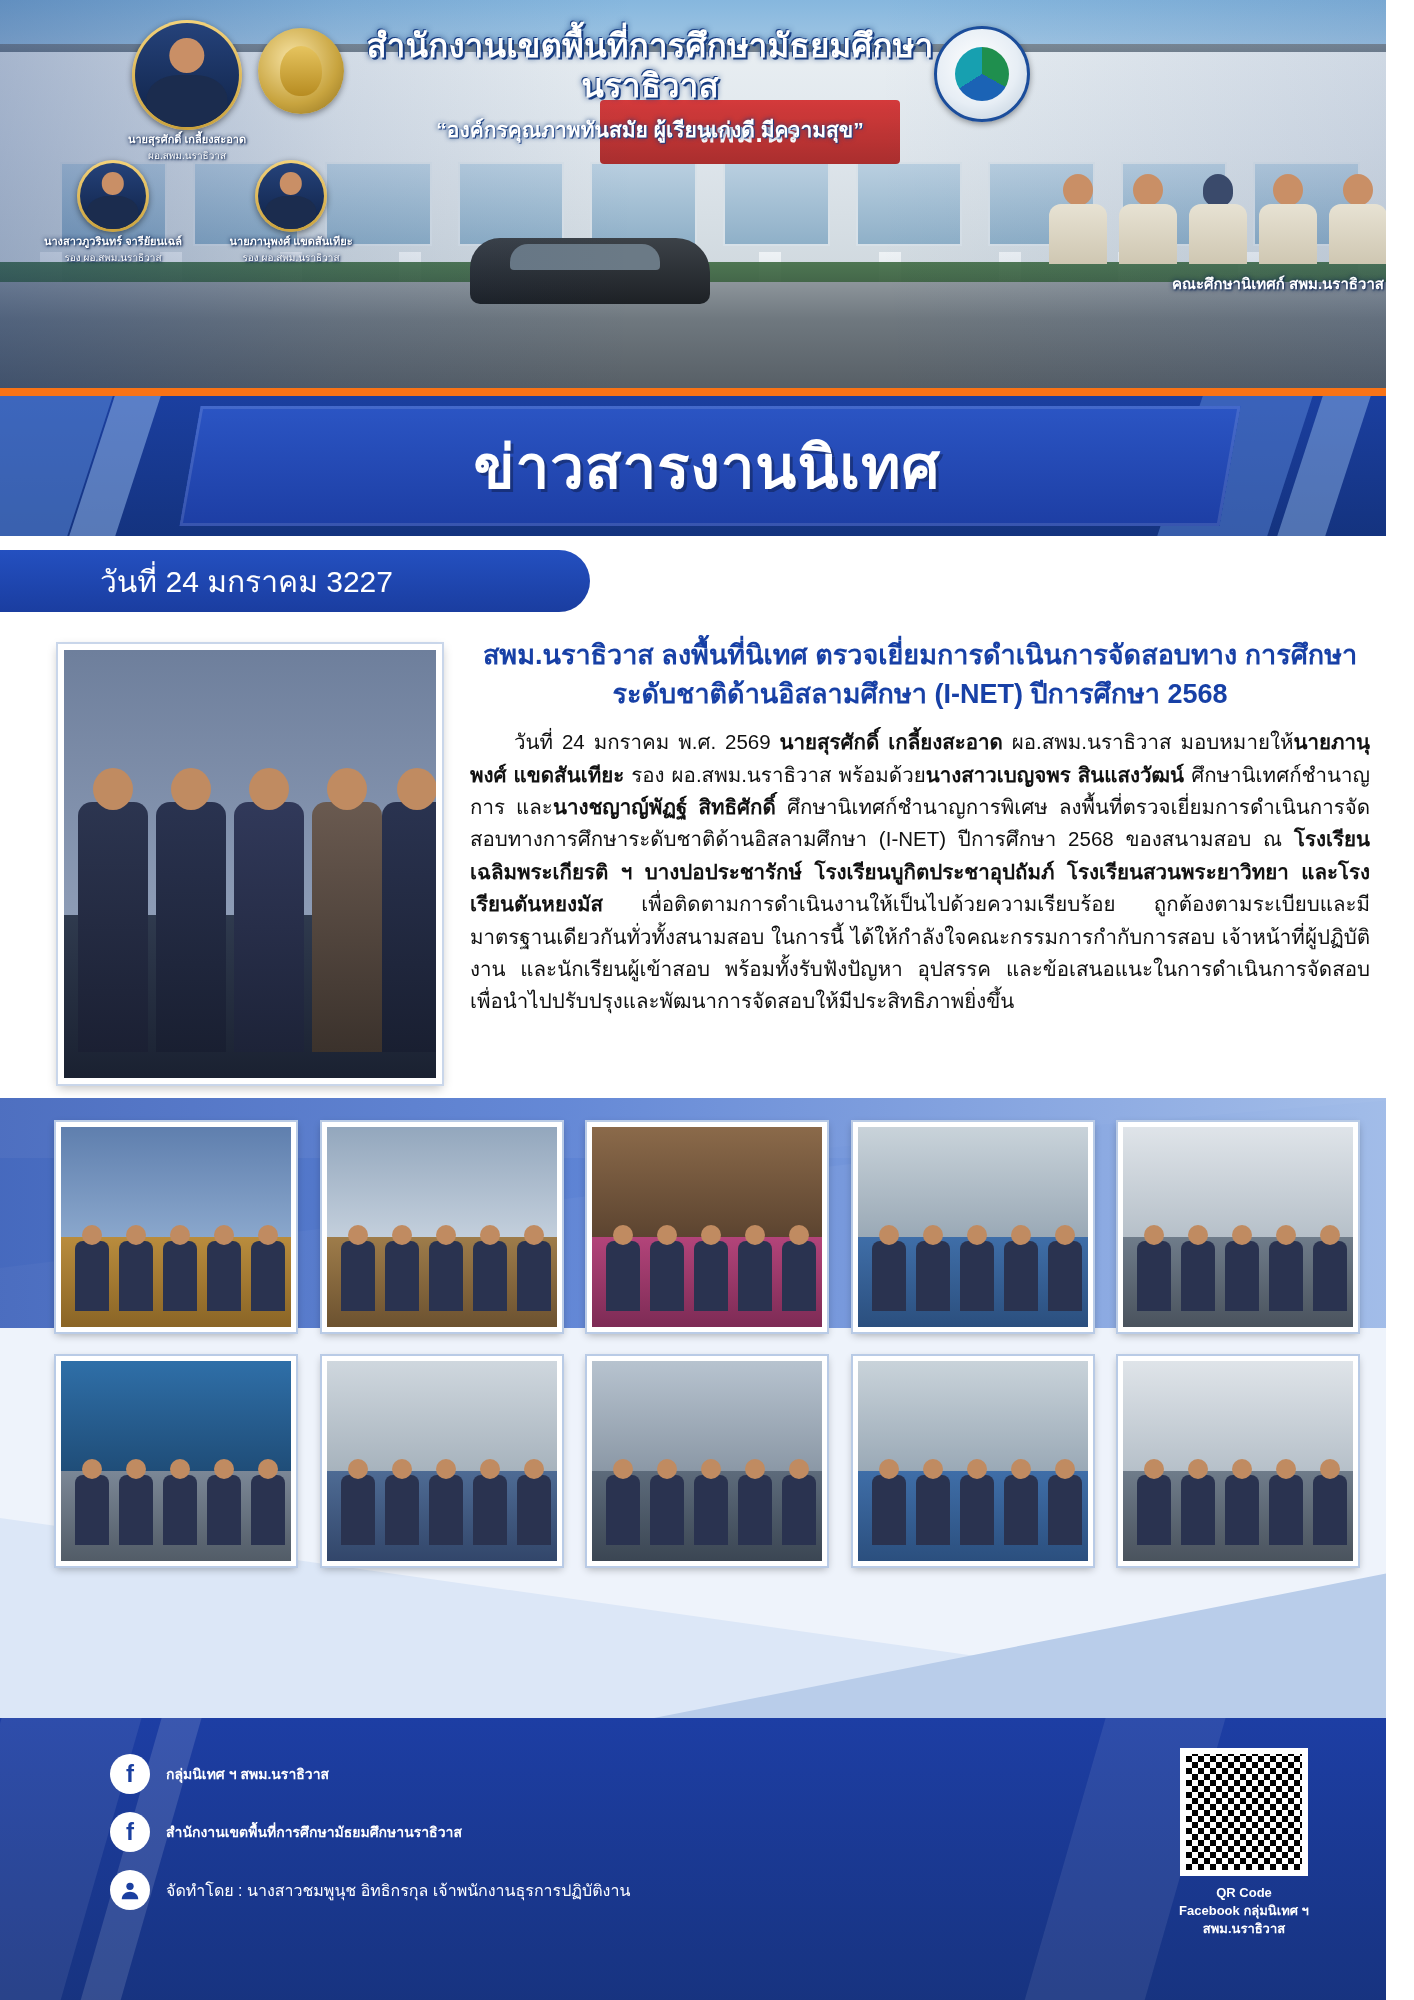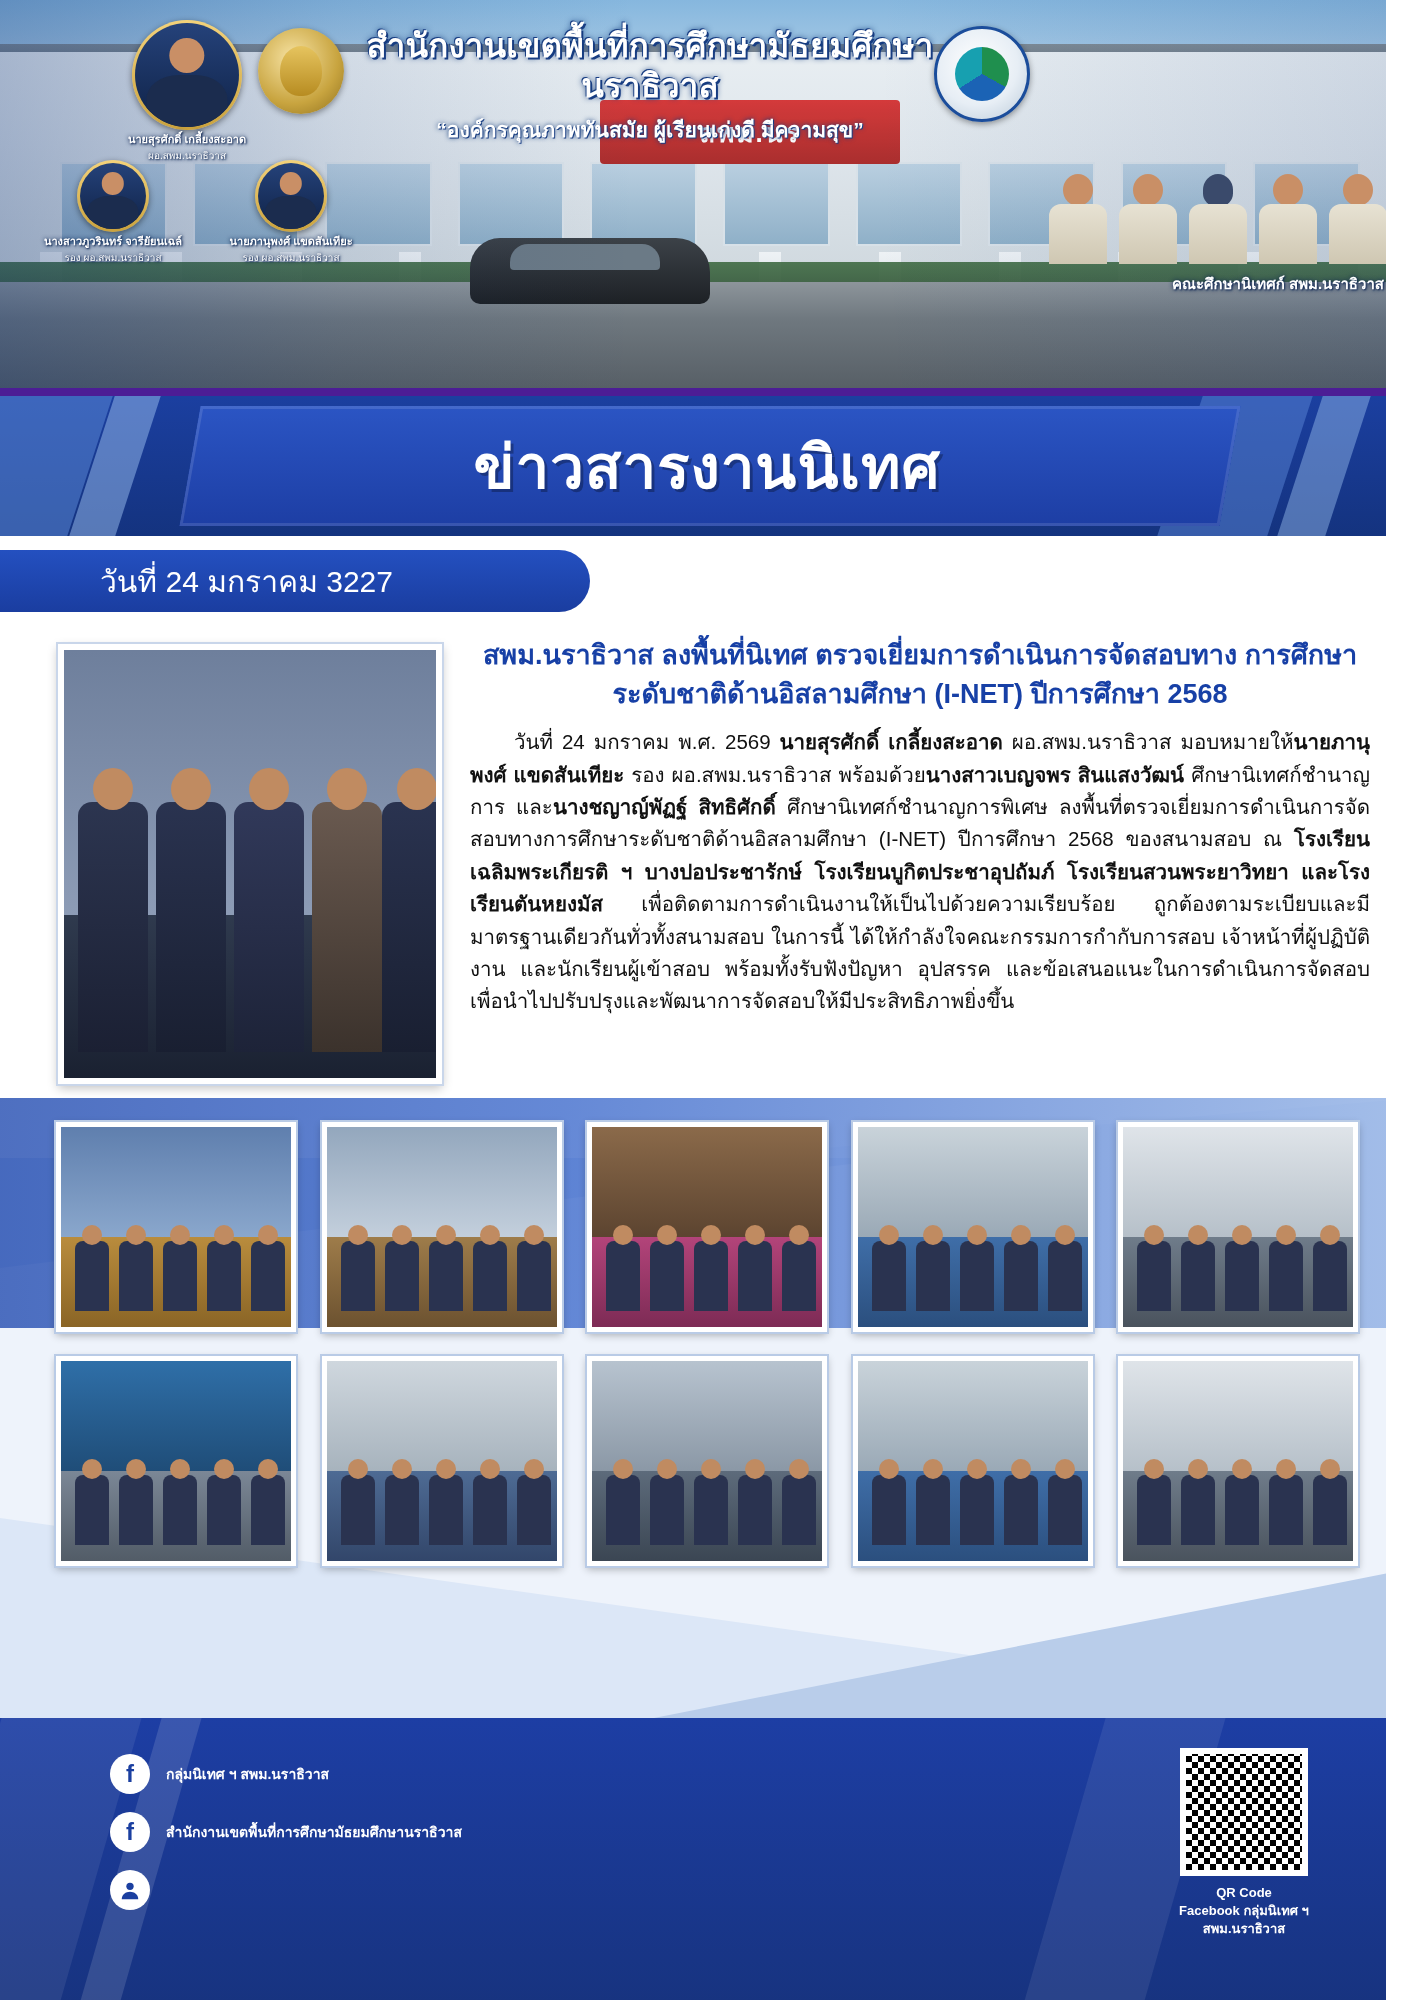--- a/index.html
+++ b/index.html
@@ -7,21 +7,21 @@
     width: 1414px;
     height: 2000px;
     font-family: "Liberation Sans", sans-serif;
     background: #ffffff;
     overflow: hidden;
   }
   .page {
     position: relative;
     width: 1386px;
     height: 2000px;
-    background: #4c1d95;
+    background: #f97316;
     overflow: hidden;
   }
 
   
   .header {
     position: relative;
     width: 1414px;
     height: 388px;
     overflow: hidden;
     background: linear-gradient(#8fbde0 0%, #b9d4e8 28%, #cfd9df 45%, #9aa4ab 70%, #5d6a73 100%);
@@ -645,20 +645,21 @@
         <div class="f-icon">f</div>
         <div class="f-text">สำนักงานเขตพื้นที่การศึกษามัธยมศึกษานราธิวาส</div>
       </div>
       <div class="f-row">
         <div class="f-icon">
           <svg width="22" height="22" viewBox="0 0 24 24" aria-hidden="true">
             <circle cx="12" cy="8" r="4" fill="#1b3fa0"></circle>
             <path d="M3 22c0-5 4.5-8 9-8s9 3 9 8z" fill="#1b3fa0"></path>
           </svg>
         </div>
+        <div class="f-text small">จัดทำโดย : นางสาวชมพูนุช  อิทธิกรกุล  เจ้าพนักงานธุรการปฏิบัติงาน</div>
       </div>
     </div>
 
     <div class="f-mid">
     </div>
 
     <div class="f-qr">
       <div class="qr-box"></div>
       <div class="qr-cap">
         <div>QR Code</div>

